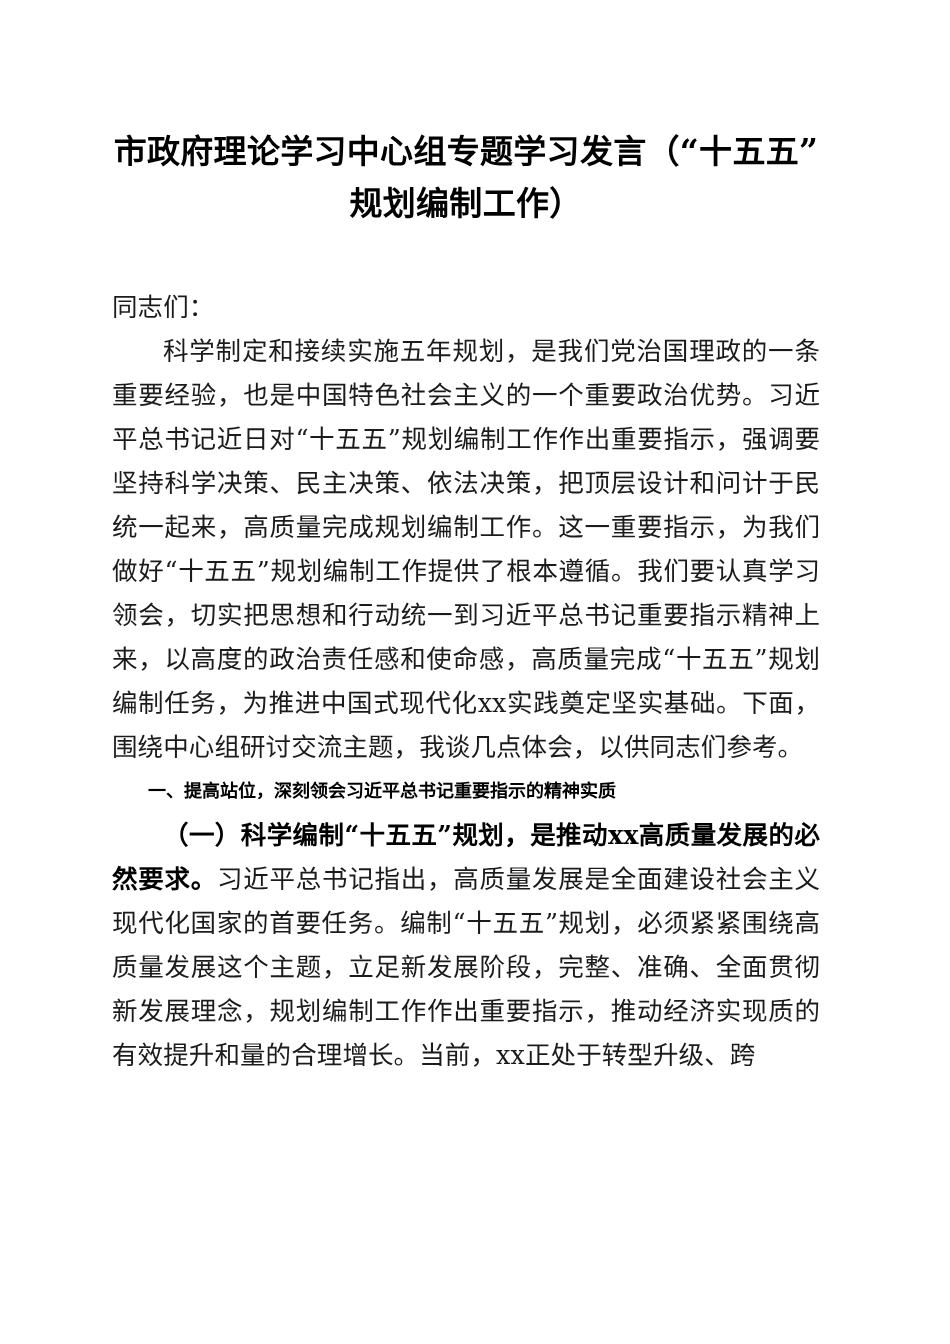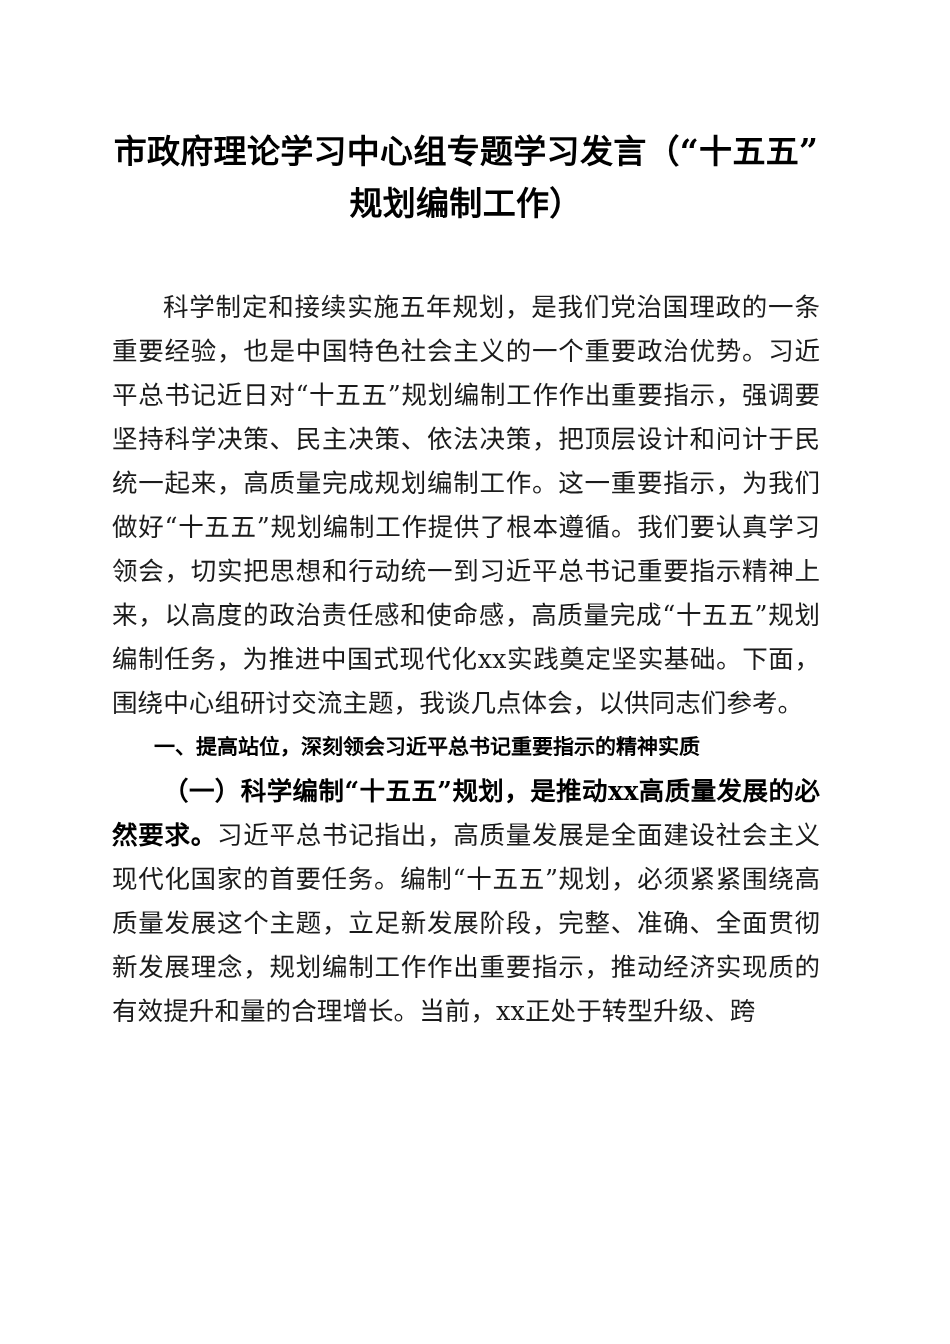--- a/index.html
+++ b/index.html
@@ -70,21 +70,21 @@
   .lead-strong {
     font-weight: 700;
     color: #000000;
   }
 
   
   .section-heading {
     margin: 0;
     font-family: "Liberation Sans", "DejaVu Sans", sans-serif;
     font-weight: 700;
-    font-size: 21px;
+    font-size: 18px;
     line-height: 44px;
     text-indent: 2em;
     text-align: justify;
     text-justify: inter-ideograph;
     color: #000000;
     word-break: break-all;
   }
 
   
   .gap-after-title { height: 55px; }
@@ -92,20 +92,21 @@
 </head>
 <body>
 
 <div class="page">
   <div class="content">
 
     <h1 class="doc-title">市政府理论学习中心组专题学习发言（“十五五”规划编制工作）</h1>
 
     <div class="gap-after-title"></div>
 
+    <p class="para salutation">同志们：</p>
 
     <p class="para indent">科学制定和接续实施五年规划，是我们党治国理政的一条重要经验，也是中国特色社会主义的一个重要政治优势。习近平总书记近日对“十五五”规划编制工作作出重要指示，强调要坚持科学决策、民主决策、依法决策，把顶层设计和问计于民统一起来，高质量完成规划编制工作。这一重要指示，为我们做好“十五五”规划编制工作提供了根本遵循。我们要认真学习领会，切实把思想和行动统一到习近平总书记重要指示精神上来，以高度的政治责任感和使命感，高质量完成“十五五”规划编制任务，为推进中国式现代化xx实践奠定坚实基础。下面，围绕中心组研讨交流主题，我谈几点体会，以供同志们参考。</p>
 
     <h2 class="section-heading">一、提高站位，深刻领会习近平总书记重要指示的精神实质</h2>
 
     <p class="para indent"><span class="lead-strong">（一）科学编制“十五五”规划，是推动xx高质量发展的必然要求。</span><span>习近平总书记指出，高质量发展是全面建设社会主义现代化国家的首要任务。编制“十五五”规划，必须紧紧围绕高质量发展这个主题，立足新发展阶段，完整、准确、全面贯彻新发展理念，规划编制工作作出重要指示，推动经济实现质的有效提升和量的合理增长。当前，xx正处于转型升级、跨</span></p>
 
   </div>
 </div>
 

